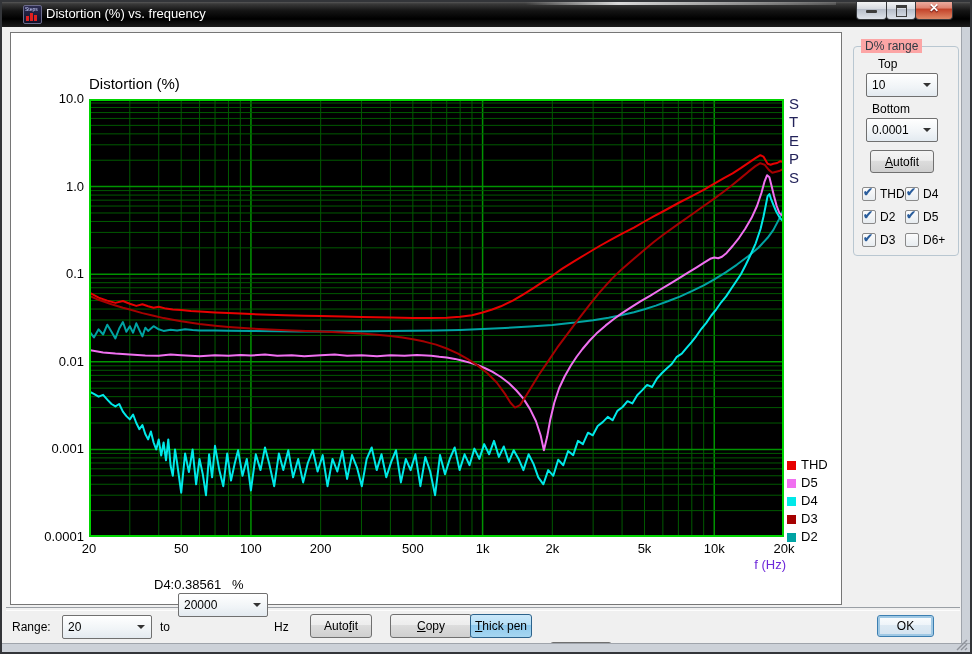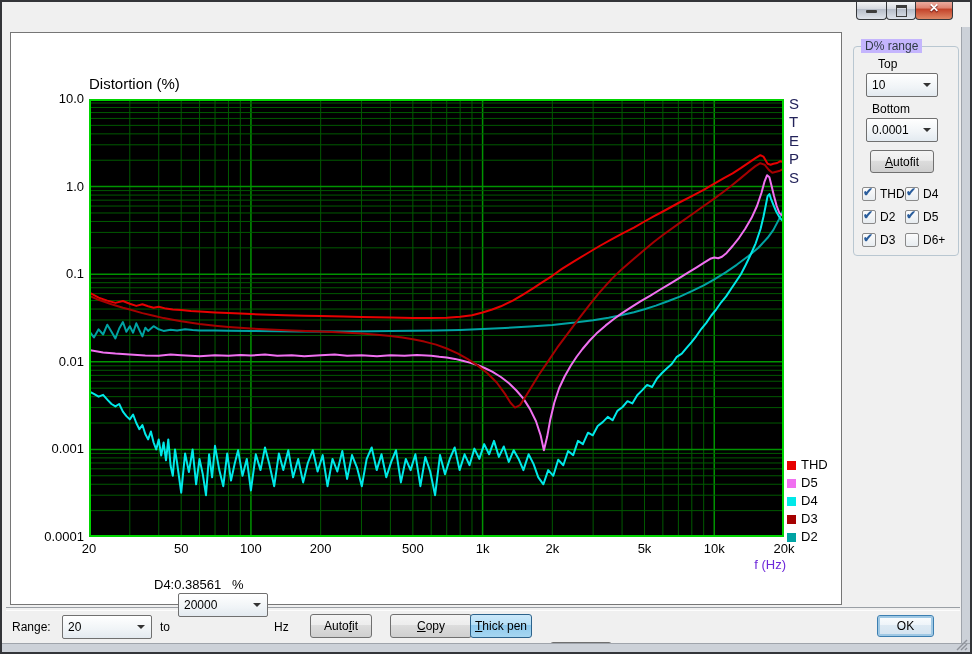--- a/index.html
+++ b/index.html
@@ -36,21 +36,21 @@
   .ylab{position:absolute;width:62px;text-align:right;font-size:13px;color:#000;}
   .xlab{position:absolute;width:56px;text-align:center;font-size:13px;color:#000;}
   .steps-letter{position:absolute;width:16px;font-size:15px;color:#23235a;text-align:left;}
   .legend-row{position:absolute;height:18px;}
   .legend-swatch{position:absolute;left:0;top:4px;width:9px;height:9px;}
   .legend-label{position:absolute;left:14px;top:0;font-size:13px;color:#000;}
   .readout{position:absolute;font-size:13px;color:#000;white-space:pre;}
   .fhz{position:absolute;font-size:13px;color:#6d28d9;text-align:right;}
   
   .grpbox{position:absolute;border:1px solid #b9c7d1;border-radius:4px;}
-  .grpbox-label{position:absolute;top:-8px;left:7px;background:#c4b5fd;padding:0 4px;font-size:12px;color:#2f3b44;}
+  .grpbox-label{position:absolute;top:-8px;left:7px;background:#fca5a5;padding:0 4px;font-size:12px;color:#2f3b44;}
   .smalllabel{position:absolute;font-size:12px;color:#000;}
   .combo{position:absolute;border:1px solid #707070;border-radius:2px;background:linear-gradient(180deg,#ffffff,#f0f4f7 60%,#e3eaf0);cursor:default;}
   .combo-val{position:absolute;left:5px;top:50%;transform:translateY(-50%);font-size:12px;color:#000;}
   .combo-arrow{position:absolute;right:6px;top:50%;margin-top:-2px;width:0;height:0;
     border-left:4px solid transparent;border-right:4px solid transparent;border-top:4px solid #333;}
   .btn{position:absolute;border:1px solid #707070;border-radius:3px;font-family:"Liberation Sans",sans-serif;
     background:linear-gradient(180deg,#f4f4f4,#ededed 45%,#dddddd 46%,#cfcfcf);font-size:12px;color:#000;text-align:center;cursor:default;padding:0;}
   .btn u{text-decoration:underline;}
   .btn-active{border-color:#2c628b;background:linear-gradient(180deg,#cbe8fa,#b5dff6 45%,#8fcaee 46%,#a6d6f1);}
   .btn-default{border-color:#3c7fb1;box-shadow:0 0 0 2px #9fc8e4 inset;background:linear-gradient(180deg,#fbfdfe,#eef4f9 45%,#dde9f3 46%,#d3e3f0);}
@@ -60,20 +60,29 @@
   .check-mark{position:absolute;left:0px;top:-3px;font-size:12px;font-weight:bold;color:#2a5d9c;}
   .check-label{position:absolute;left:18px;top:0px;font-size:12px;color:#000;}
   .divider{position:absolute;left:6px;right:12px;top:607px;height:2px;border-top:1px solid #9a9fa5;border-bottom:1px solid #fdfdfd;}
 </style>
 </head>
 <body>
 
 <div class="window">
   <div class="window-border"></div>
 
+  <div class="titlebar">
+    <div class="app-icon">
+      <span class="steps-txt">Steps</span>
+      <span class="bar b1"></span>
+      <span class="bar b2"></span>
+      <span class="bar b3"></span>
+    </div>
+    <span class="win-title">Distortion (%) vs. frequency</span>
+  </div>
   <div class="caption-buttons">
     <div class="cap-btn cap-min">
         <span class="glyph-min"></span>
       </div>
     <div class="cap-btn cap-max">
         <span class="glyph-max"></span>
       </div>
     <div class="cap-btn cap-close">
         <span class="glyph-close"></span>
       </div>

